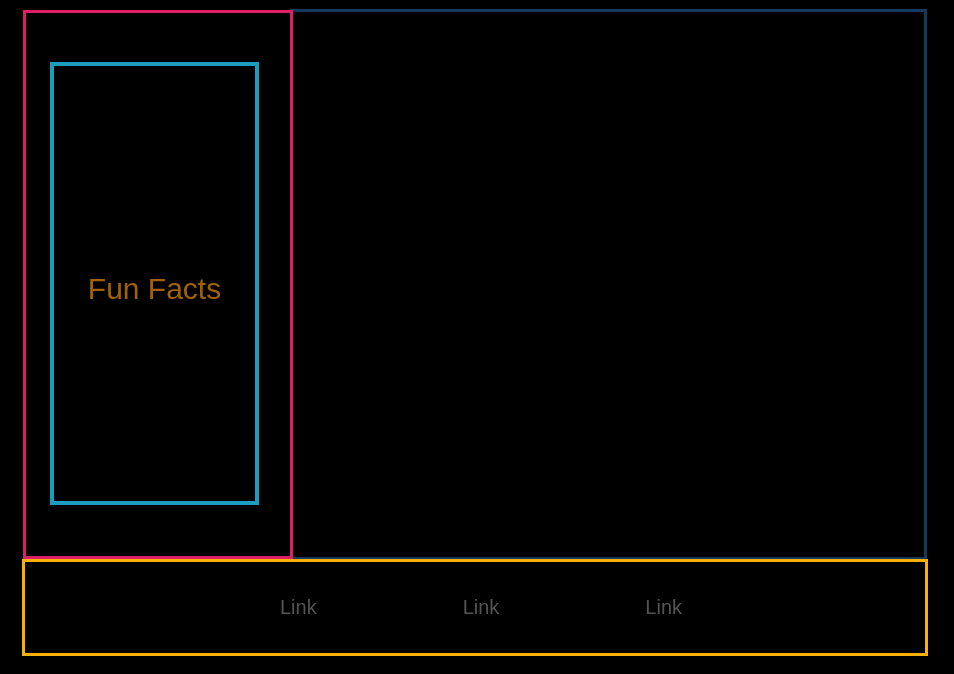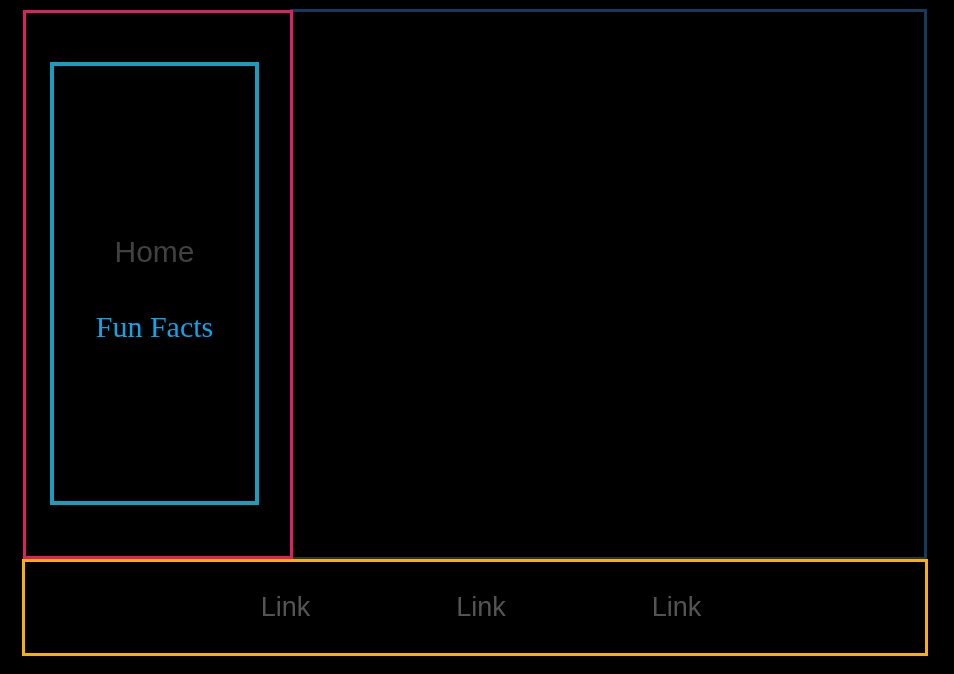--- a/index.html
+++ b/index.html
@@ -66,40 +66,39 @@
     box-sizing: border-box;
     display: flex;
     flex-direction: row;
     align-items: center;
     justify-content: center;
     gap: 146px;
     padding-left: 12px;
     z-index: 3;
   }
   .footer-link {
-    font-size: 27px;
+    font-size: 20px;
     line-height: 1.15;
     text-decoration: none;
     cursor: pointer;
     white-space: nowrap;
     text-align: right;
   }
 </style>
 </head>
 <body>
 
 <div class="page" style="background: rgb(0, 0, 0);">
 
   <aside class="sidebar" style="border-color: rgb(219, 32, 101);">
 
     <nav class="side-nav" style="border-color: rgb(27, 158, 190);">
 
-      <a class="nav-link" style="color: rgb(65, 65, 65);">Home</a>
 
-      <a class="nav-link" style="color: #0ea5e9; font-family: Liberation Serif, serif;">Fun Facts</a>
+      <a class="nav-link" style="color: #a16207;">Fun Facts</a>
 
     </nav>
   </aside>
 
   <main class="main" style="border-color: rgb(23, 57, 92);"></main>
 
   <footer class="footer" style="border-color: rgb(249, 177, 10);">
 
     <a class="footer-link" style="color: rgb(84, 84, 84);">Link</a>
 

